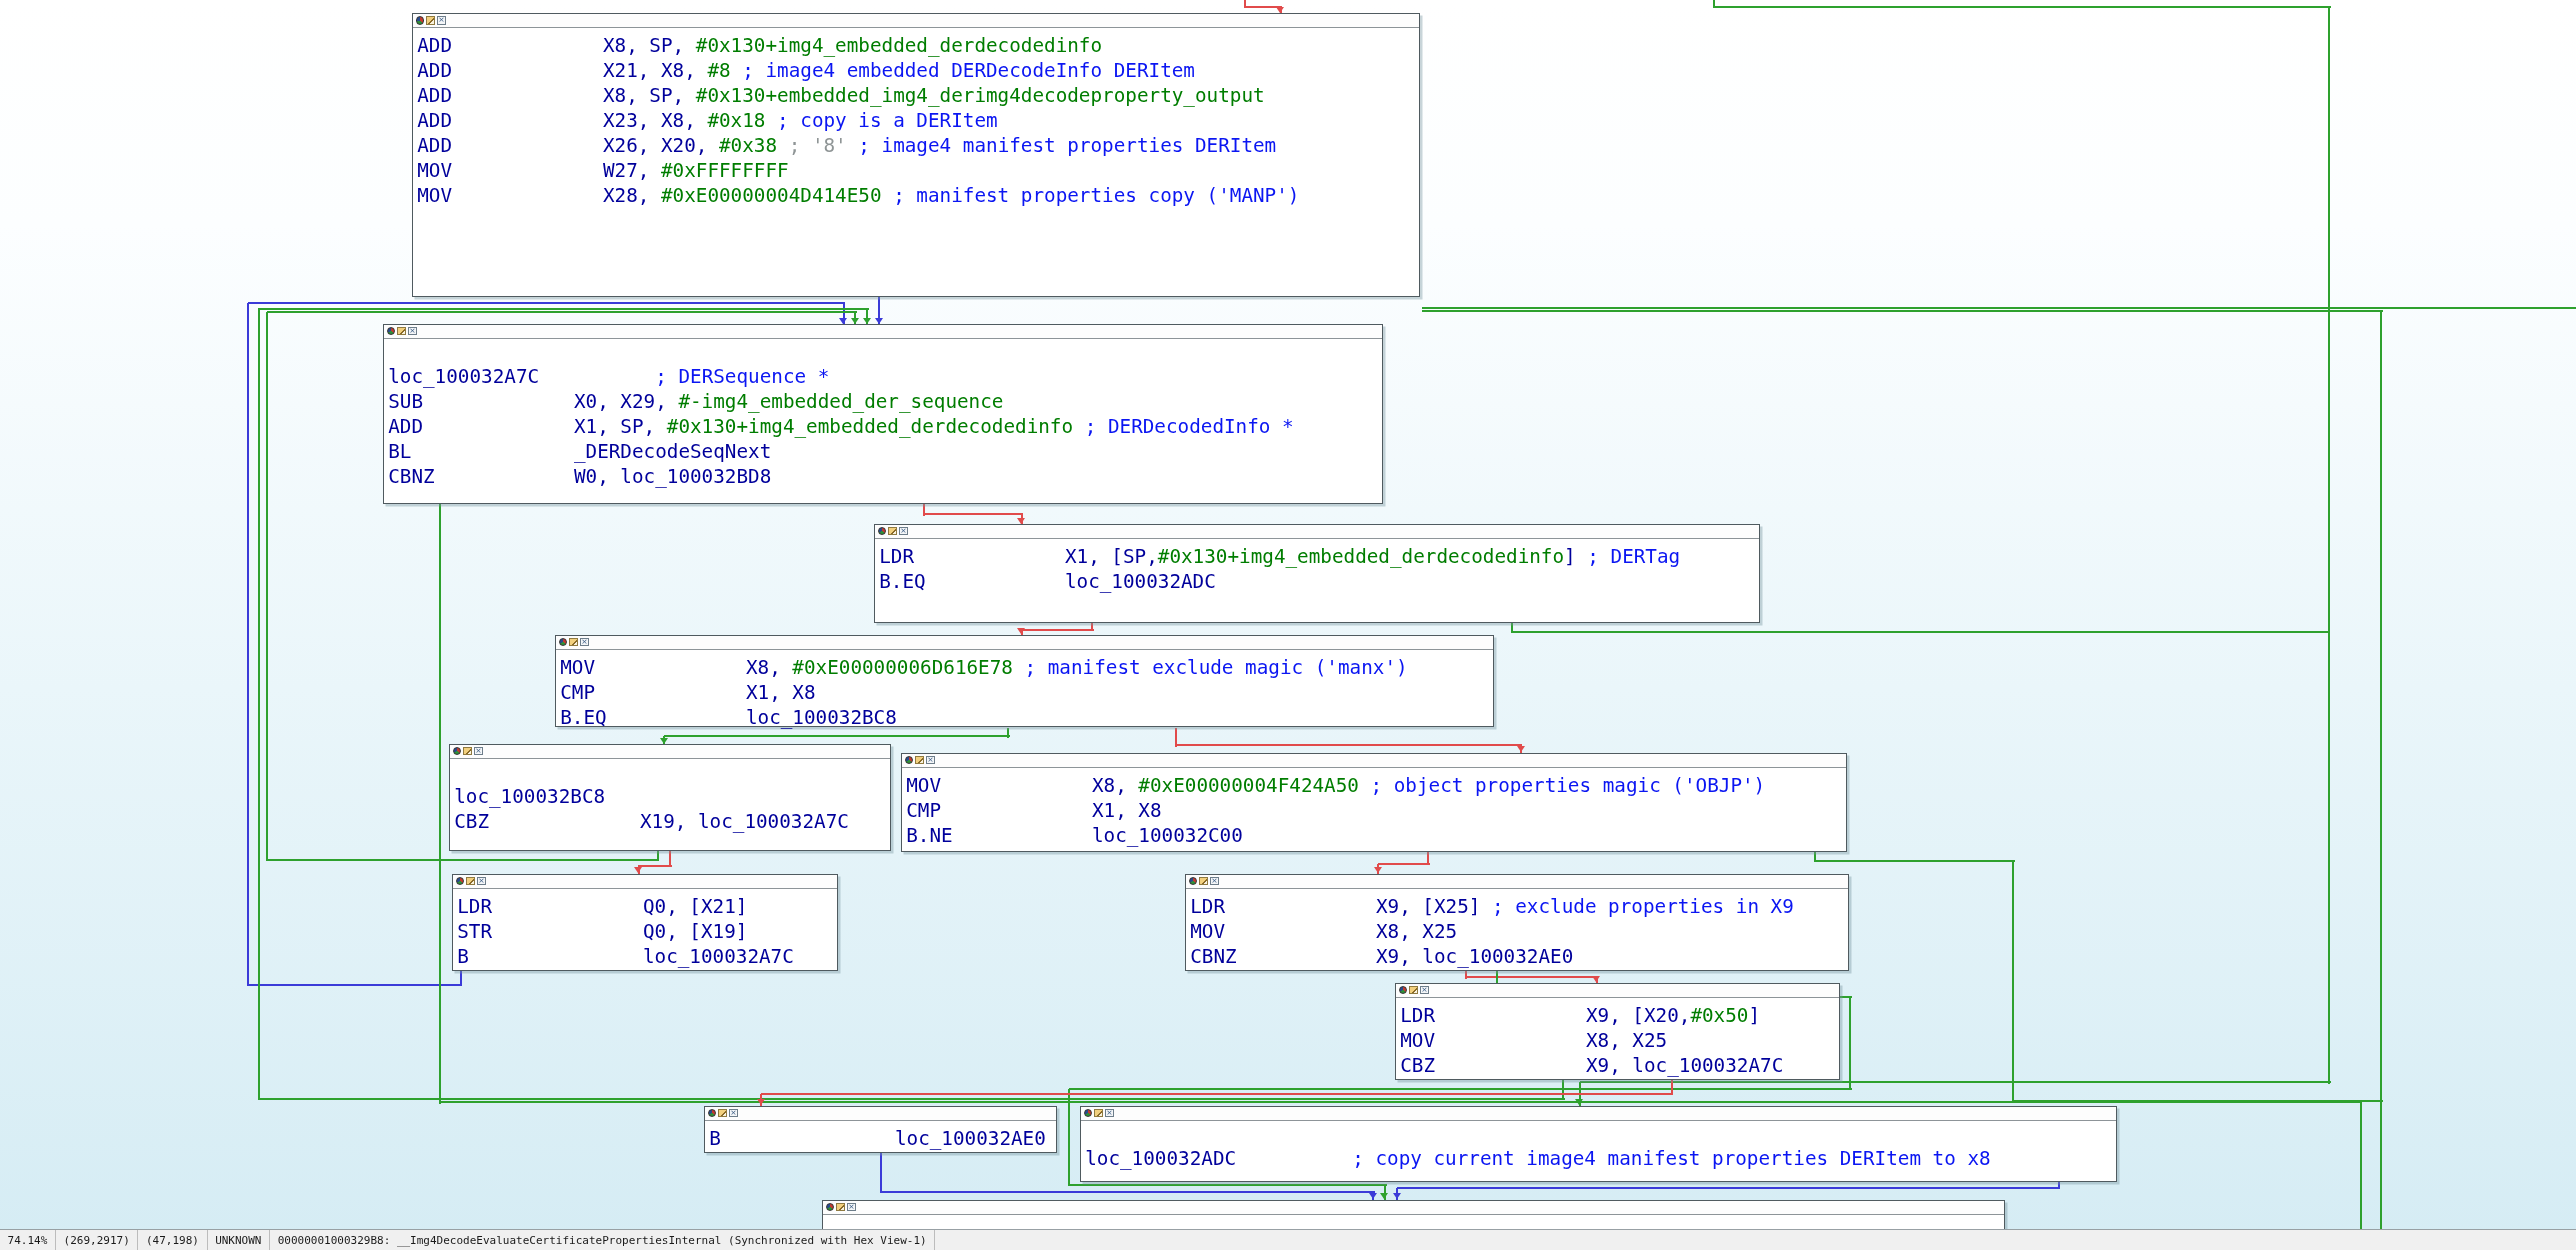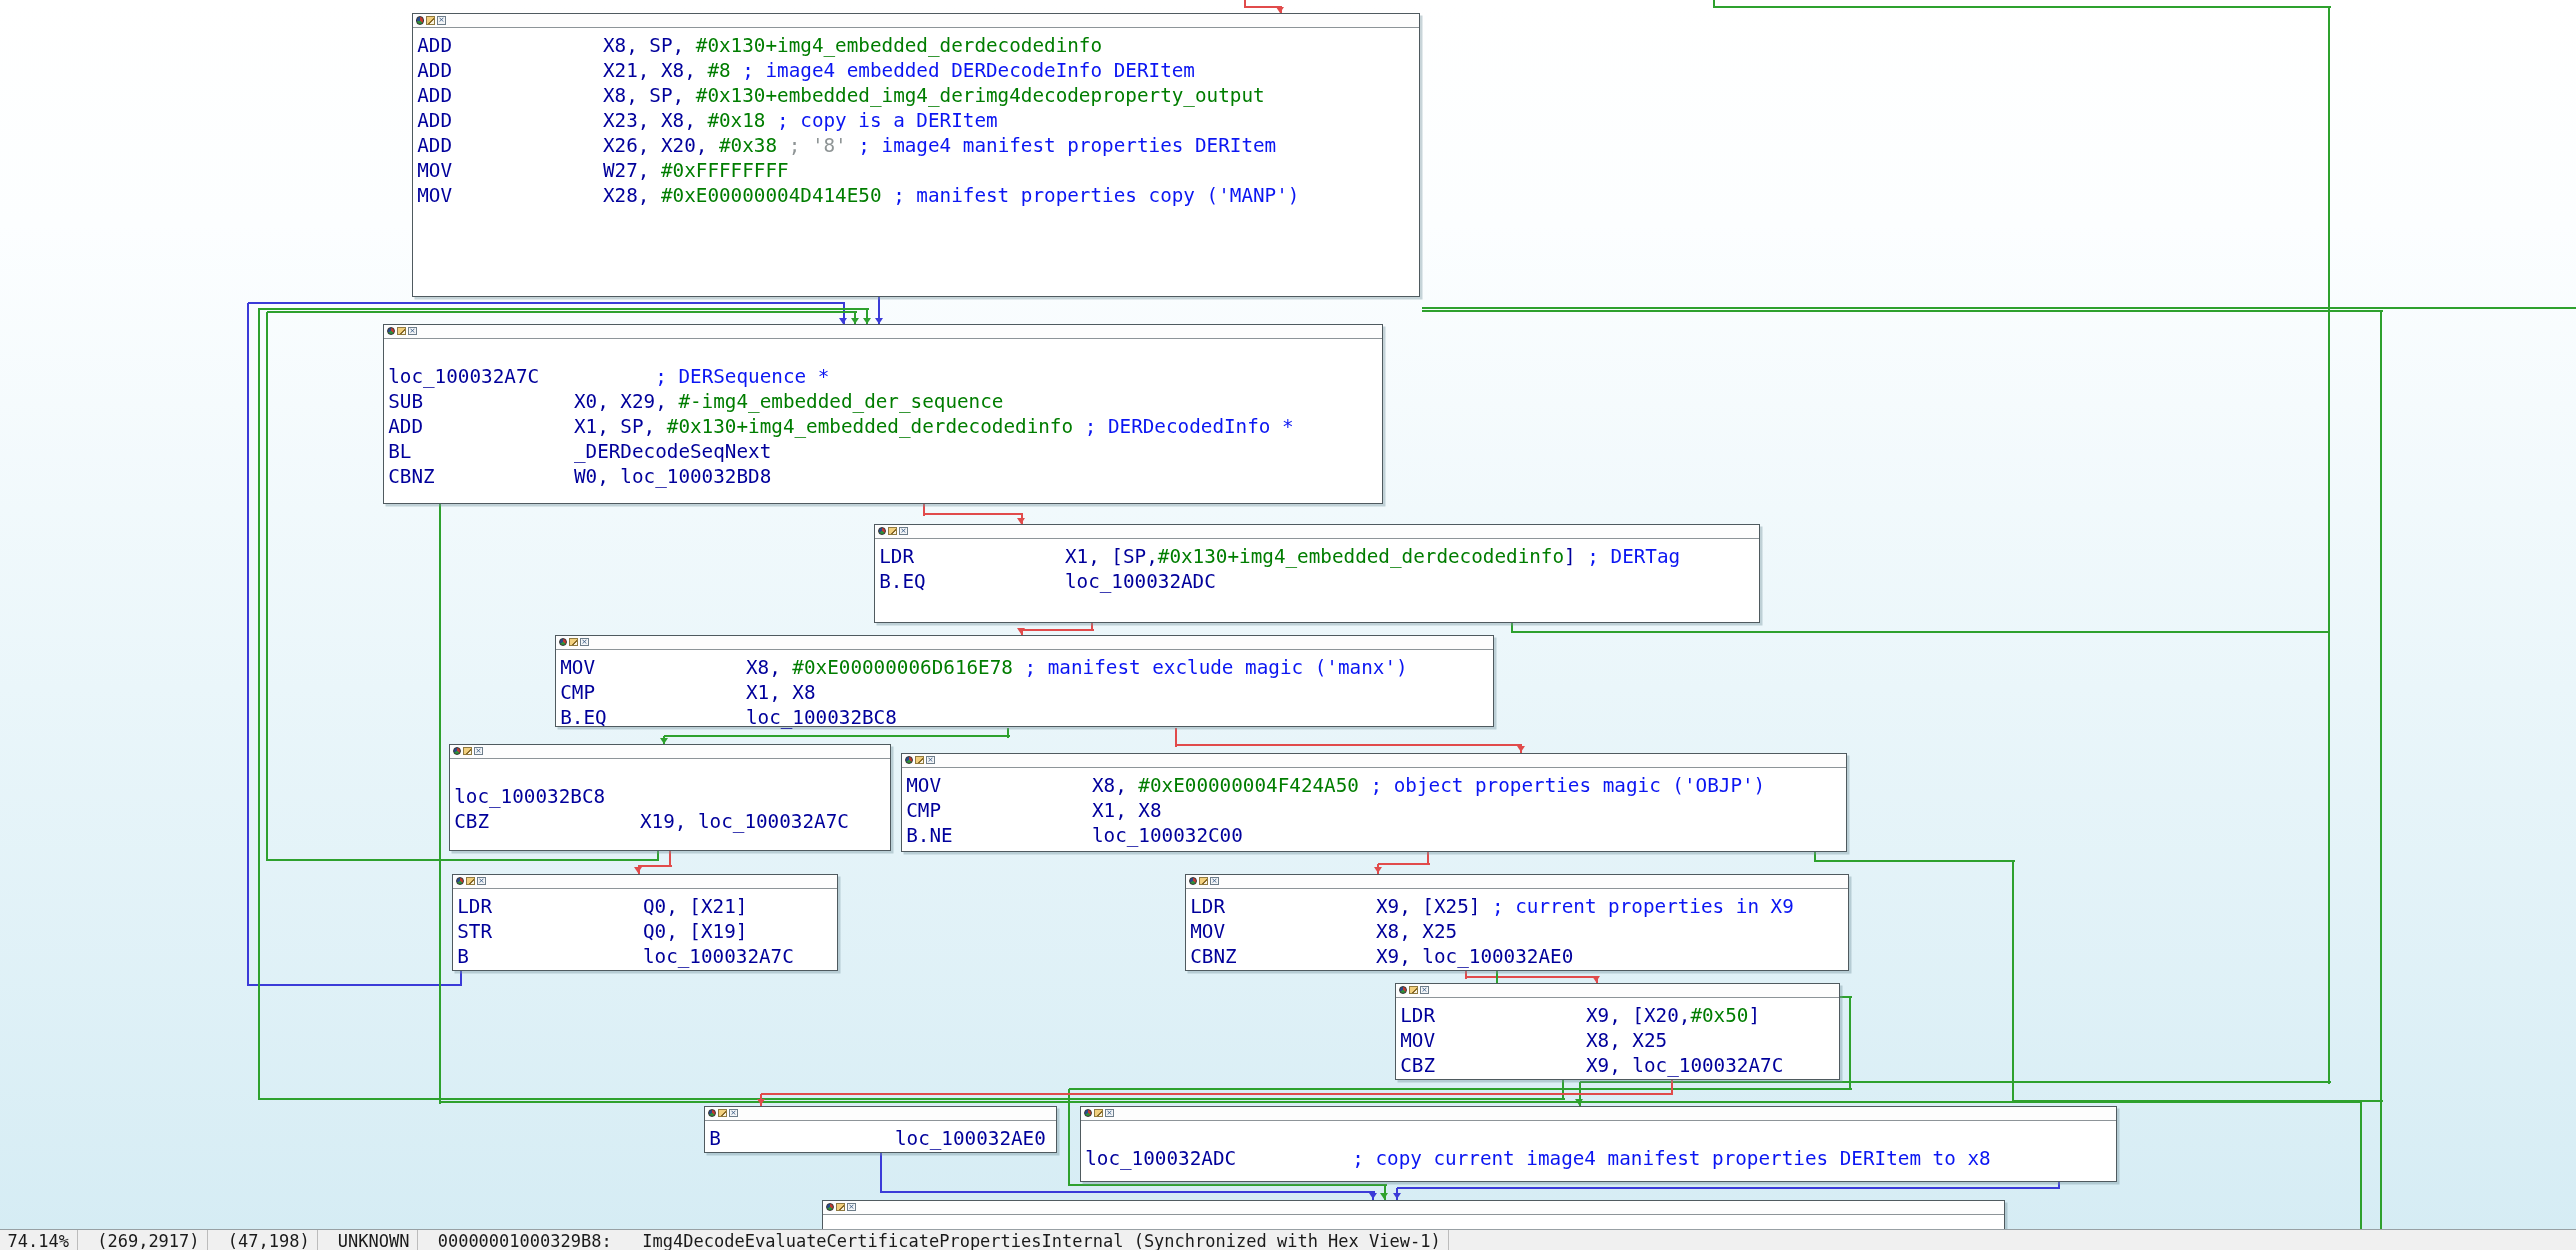--- a/index.html
+++ b/index.html
@@ -18,21 +18,21 @@
   .ic-frame{background:#f4f6f8;border:0.8px solid #6d7d8a;box-sizing:border-box;color:#3b5d84;font-size:7.6px;line-height:6.7px;text-align:center;font-family:"DejaVu Sans",sans-serif;}
   .ncode{padding:5px 0 0 4.2px;}
   .cl{height:25px;line-height:25px;font-size:19.3px;white-space:pre;}
   .cl.blank{height:20px;}
   .s-i{color:#00009b;}
   .s-n{color:#007d00;}
   .s-c{color:#0b16f2;}
   .s-a{color:#8f9596;}
   #statusbar{position:absolute;left:0;top:1229px;width:2576px;height:21px;background:#f0f0f0;
     border-top:0.8px solid #98a0a4;display:flex;align-items:stretch;z-index:5;
-    font-size:17px;color:#1a1a1a;font-family:"DejaVu Sans Mono","Liberation Mono",monospace;gap:12px;}
+    font-size:11px;color:#1a1a1a;font-family:"DejaVu Sans Mono","Liberation Mono",monospace;}
   .scell{display:flex;align-items:center;padding:0 7.6px;border-right:0.8px solid #bcbcbc;white-space:pre;}
 </style>
 </head>
 <body>
 
 <div id="screen">
   <div id="graph">
       <div class="edge" style="background: rgb(225, 75, 75); left: 1244px; top: 0px; width: 1.7px; height: 8.4px;"></div>
       <div class="edge" style="background: rgb(225, 75, 75); left: 1245px; top: 5.9px; width: 37px; height: 1.7px;"></div>
       <div class="edge" style="background: rgb(225, 75, 75); left: 1280px; top: 6.7px; width: 1.7px; height: 8.4px;"></div>
@@ -213,21 +213,21 @@
           <div class="cl"><span class="s-i">B               loc_100032A7C</span></div>
         </div>
       </div>
       <div class="node" style="left: 1185px; top: 874px; width: 664px; height: 97px;">
         <div class="ntitle">
           <span class="nic ic-pie"></span>
           <span class="nic ic-pencil"></span>
           <span class="nic ic-frame">×</span>
         </div>
         <div class="ncode">
-          <div class="cl"><span class="s-i">LDR             X9, [X25]</span><span class="s-c"> ; current properties in X9</span></div>
+          <div class="cl"><span class="s-i">LDR             X9, [X25]</span><span class="s-c"> ; exclude properties in X9</span></div>
           <div class="cl"><span class="s-i">MOV             X8, X25</span></div>
           <div class="cl"><span class="s-i">CBNZ            X9, loc_100032AE0</span></div>
         </div>
       </div>
       <div class="node" style="left: 1395px; top: 983px; width: 445px; height: 97px;">
         <div class="ntitle">
           <span class="nic ic-pie"></span>
           <span class="nic ic-pencil"></span>
           <span class="nic ic-frame">×</span>
         </div>

